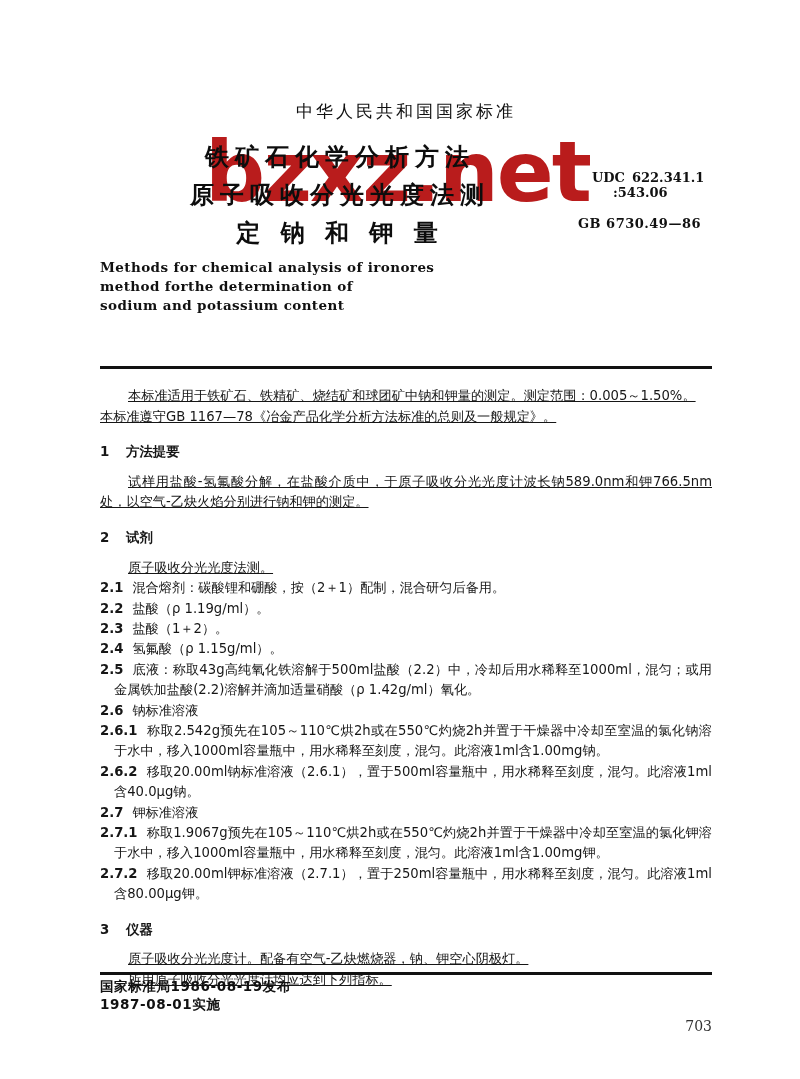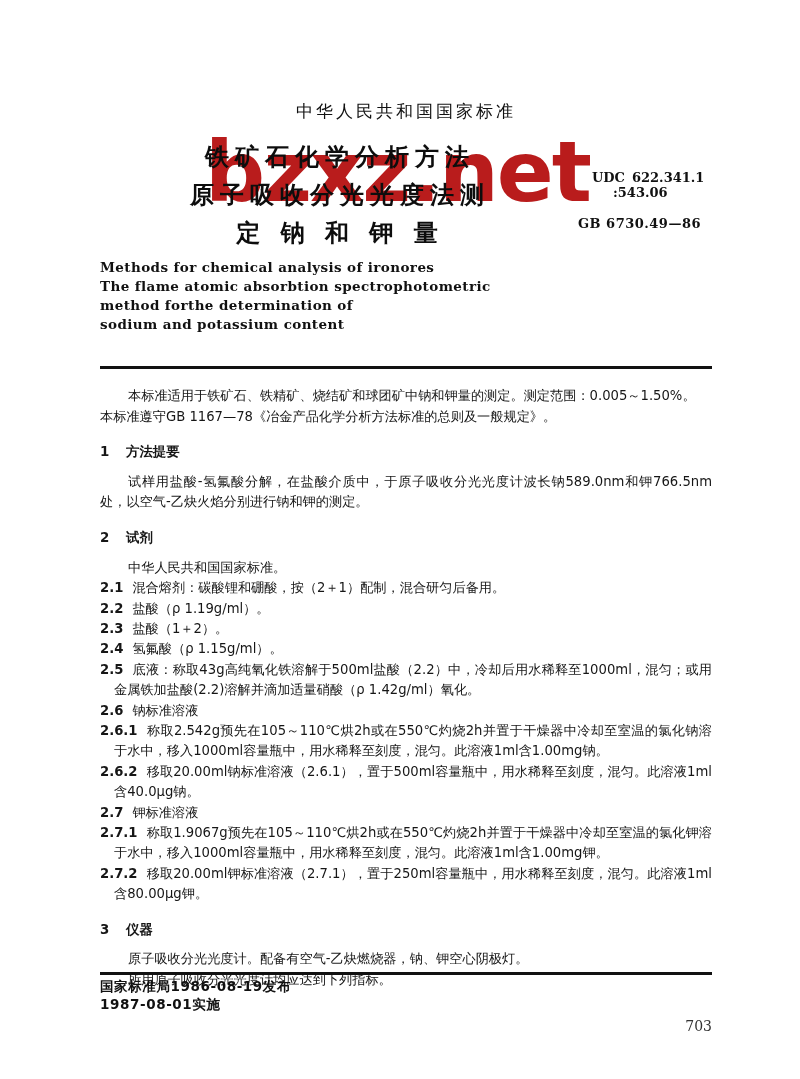--- a/index.html
+++ b/index.html
@@ -113,20 +113,21 @@
     top: 386px;
     width: 612px;
     font-size: 13.2px;
     line-height: 20.6px;
     color: #161616;
   }
   .para {
     margin: 0;
     text-indent: 28px;
     text-align: justify;
+    text-decoration: underline;
   }
   .para.no-indent { text-indent: 0; }
   .sec-head {
     margin: 0;
     font-weight: bold;
     font-size: 13.4px;
   }
   .sec-head .num { display: inline-block; width: 26px; }
   .clause {
     margin: 0;
@@ -185,41 +186,40 @@
     </div>
 
     <div class="code-block">
       <div class="code-udc"><span class="udc-label">UDC</span><span>622.341.1</span></div>
       <div class="code-udc-2">:543.06</div>
       <div class="code-gb">GB 6730.49—86</div>
     </div>
 
     <div class="en-title">
       <div>Methods for chemical analysis of ironores</div>
-      <div>The flame atomic absorbtion spectrophotometric</div>
       <div>method forthe determination of</div>
       <div>sodium and potassium content</div>
     </div>
 
     <div class="rule rule-top"></div>
 
     <div class="body-area">
 
       <p class="para">本标准适用于铁矿石、铁精矿、烧结矿和球团矿中钠和钾量的测定。测定范围：0.005～1.50%。</p>
       <p class="para no-indent">本标准遵守GB 1167—78《冶金产品化学分析方法标准的总则及一般规定》。</p>
 
       <div class="gap-m"></div>
       <p class="sec-head"><span class="num">1</span><span>方法提要</span></p>
       <div class="gap-s"></div>
       <p class="para">试样用盐酸-氢氟酸分解，在盐酸介质中，于原子吸收分光光度计波长钠589.0nm和钾766.5nm处，以空气-乙炔火焰分别进行钠和钾的测定。</p>
 
       <div class="gap-m"></div>
       <p class="sec-head"><span class="num">2</span><span>试剂</span></p>
       <div class="gap-s"></div>
-      <p class="para">中华人民共和国国家标准。</p>
+      <p class="para">原子吸收分光光度法测。</p>
 
       <p class="clause clause-indent tight"><span class="cnum">2.1</span><span>混合熔剂：碳酸锂和硼酸，按（2＋1）配制，混合研匀后备用。</span></p>
       <p class="clause clause-indent tight"><span class="cnum">2.2</span><span>盐酸（ρ 1.19g/ml）。</span></p>
       <p class="clause clause-indent tight"><span class="cnum">2.3</span><span>盐酸（1＋2）。</span></p>
       <p class="clause clause-indent tight"><span class="cnum">2.4</span><span>氢氟酸（ρ 1.15g/ml）。</span></p>
       <p class="clause clause-indent tight"><span class="cnum">2.5</span><span>底液：称取43g高纯氧化铁溶解于500ml盐酸（2.2）中，冷却后用水稀释至1000ml，混匀；或用金属铁加盐酸(2.2)溶解并滴加适量硝酸（ρ 1.42g/ml）氧化。</span></p>
       <p class="clause clause-indent tight"><span class="cnum">2.6</span><span>钠标准溶液</span></p>
       <p class="clause clause-indent tight"><span class="cnum">2.6.1</span><span>称取2.542g预先在105～110℃烘2h或在550℃灼烧2h并置于干燥器中冷却至室温的氯化钠溶于水中，移入1000ml容量瓶中，用水稀释至刻度，混匀。此溶液1ml含1.00mg钠。</span></p>
       <p class="clause clause-indent tight"><span class="cnum">2.6.2</span><span>移取20.00ml钠标准溶液（2.6.1），置于500ml容量瓶中，用水稀释至刻度，混匀。此溶液1ml含40.0μg钠。</span></p>
       <p class="clause clause-indent tight"><span class="cnum">2.7</span><span>钾标准溶液</span></p>

